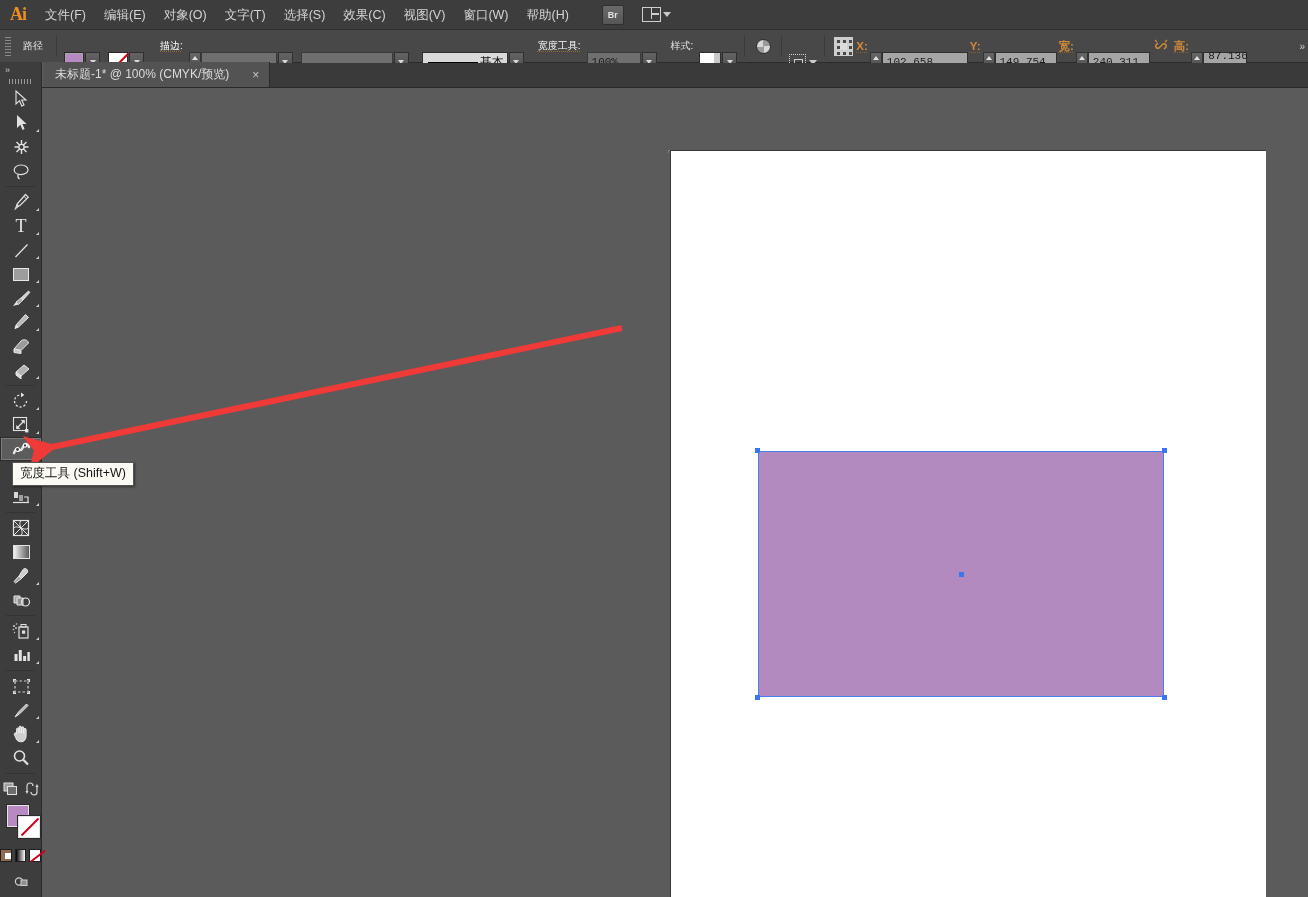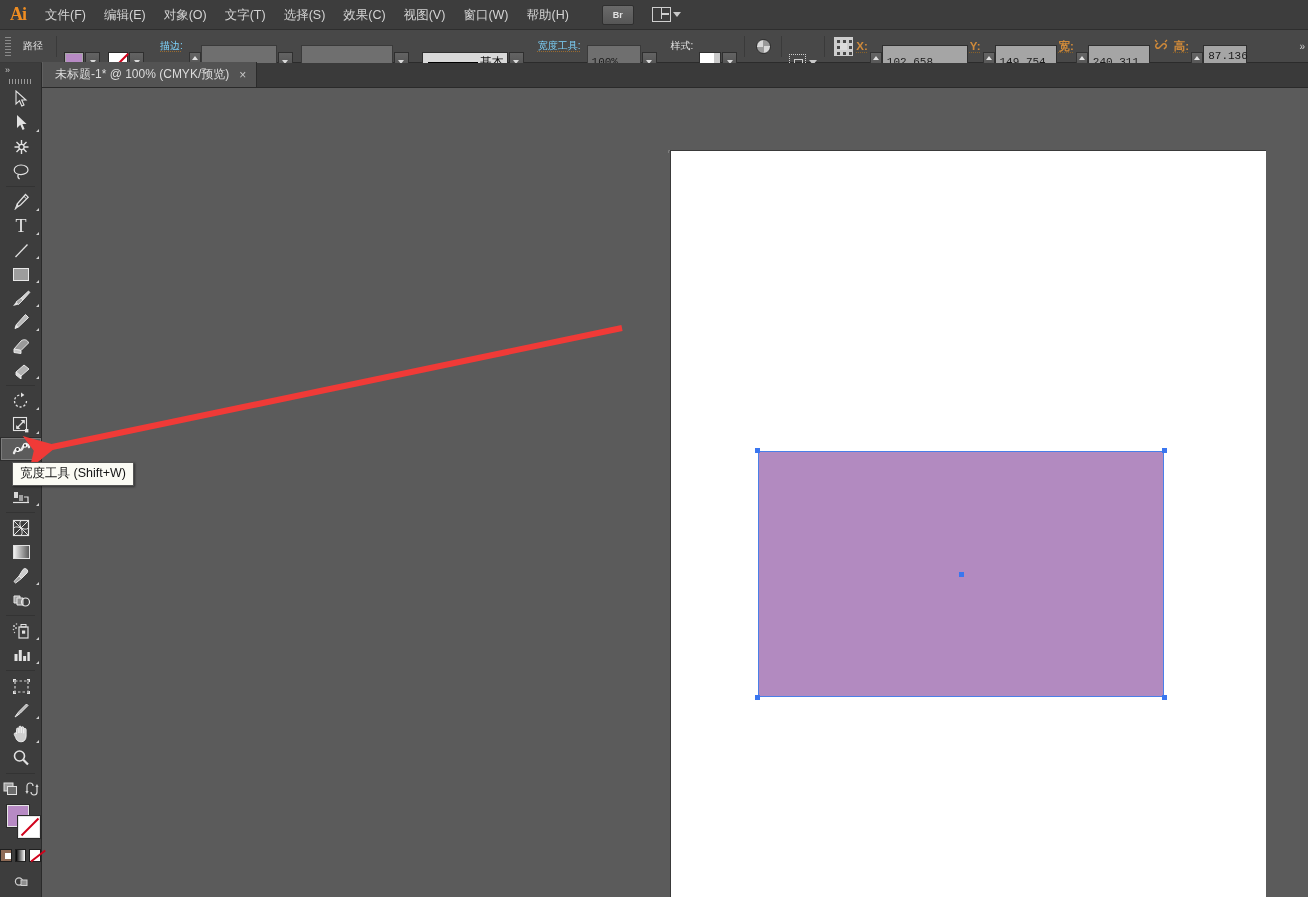--- a/index.html
+++ b/index.html
@@ -25,21 +25,21 @@
     font-family: "Liberation Serif", "DejaVu Serif", serif;
     font-weight: bold; font-size: 18px; color: #ef8d22;
     letter-spacing: -1px;
   }
   .menu-item {
     padding: 0 9px; height: 30px; line-height: 30px;
     font-size: 12.5px; color: #d4d4d4; white-space: nowrap; cursor: default;
   }
   .mb-spacer { flex: 0 0 16px; }
   .br-btn {
-    width: 32px; height: 20px; margin-left: 8px;
+    width: 22px; height: 20px; margin-left: 8px;
     background: linear-gradient(#6a6a6a,#565656);
     border: 1px solid #2f2f2f; border-radius: 2px;
     display: flex; align-items: center; justify-content: center;
     font-size: 9px; color: #e2e2e2; font-weight: bold;
   }
   .ws-switcher {
     margin-left: 18px; display: flex; align-items: center; gap: 2px;
   }
   .ws-icon {
     width: 19px; height: 15px; border: 1.6px solid #cfcfcf; position: relative; background: #3d3d3d;
@@ -61,21 +61,21 @@
     background: #484848;
     border-bottom: 1px solid #2b2b2b;
     display: flex; align-items: center;
   }
   .cb-grip {
     width: 10px; height: 22px; margin: 0 4px 0 3px;
     background-image: repeating-linear-gradient(to bottom, #8a8a8a 0 1px, transparent 1px 3px);
     background-size: 6px 3px; background-repeat: repeat-y; background-position: 2px 2px;
   }
   .cb-label { font-size: 10px; color: #e0e0e0; padding: 0 6px; white-space: nowrap; }
-  .cb-label.orange { color: #7dd3fc; text-decoration: underline dotted #9a6a2e; text-underline-offset: 2px; }
+  .cb-label.orange { color: #ffffff; text-decoration: underline dotted #9a6a2e; text-underline-offset: 2px; }
   .cb-sep { width: 1px; height: 21px; background: #5d5d5d; margin: 0 7px; border-right: 1px solid #3a3a3a; }
 
   .swatch {
     width: 20px; height: 20px; border: 1px solid #2a2a2a;
     box-shadow: inset 0 0 0 1px #a8a8a8;
   }
   .swatch-none {
     width: 20px; height: 20px; background: #fff; border: 1px solid #2a2a2a; position: relative;
   }
   .swatch-none:after {
@@ -93,21 +93,21 @@
     width: 12px; height: 20px; background: linear-gradient(#656565,#4d4d4d);
     border: 1px solid #333; display:flex; flex-direction:column;
     align-items:center; justify-content:space-around;
   }
   .tri-up-s { width:0;height:0;border-left:3.5px solid transparent;border-right:3.5px solid transparent;border-bottom:4px solid #e0e0e0;}
   .tri-dn-s { width:0;height:0;border-left:3.5px solid transparent;border-right:3.5px solid transparent;border-top:4px solid #e0e0e0;}
 
   .field {
     height: 20px; background: #a5a5a5; border: 1px solid #2f2f2f;
     font-size: 11px; color: #1a1a1a; display:flex; align-items:center;
-    padding: 16px 4px; font-family: "Liberation Mono","DejaVu Sans Mono",monospace;
+    padding: 2px 4px; font-family: "Liberation Mono","DejaVu Sans Mono",monospace;
   }
   .field.plain { background: #6f6f6f; border:1px solid #3a3a3a; }
   .combo { display:flex; align-items:center;margin-top:32px; }
 
   .brush-preview {
     width: 86px; height: 20px; background: #d9d9d9; border:1px solid #2f2f2f;
     display:flex; align-items:center; justify-content:flex-end; padding-right:3px;
     font-size:12px; color:#111; position:relative;
   }
   .brush-preview:before {
@@ -141,21 +141,21 @@
               text-decoration: underline dotted #8a6228; text-underline-offset:2px;}
   .cb-chevrons { margin-left:auto; padding-right:3px; color:#cfcfcf; font-size:10px; line-height:9px;}
 
   
   .tabbar {
     position:absolute; left:0; top:63px; width:1308px; height:25px;
     background:#3a3a3a; border-bottom:1px solid #2a2a2a; display:flex; align-items:flex-end;
   }
   .tabbar-leftpad { width:42px; height:25px; background:#3a3a3a; }
   .doc-tab {
-    height:25px; display:flex; align-items:center; gap:8px;
+    height:25px; display:flex; align-items:center; gap:21px;
     padding:0 8px 0 12px; background:#535353;
     border-right:1px solid #2b2b2b; border-left:1px solid #5f5f5f;
     font-size:12px; color:#dcdcdc; white-space:nowrap;
   }
   .tab-close { font-size:12px; color:#c6c6c6; padding:0 2px; }
 
   
   .toolbar {
     position:absolute; left:0; top:63px; width:42px; height:834px;
     background:#3d3d3d; border-right:1px solid #2a2a2a; z-index:5;

